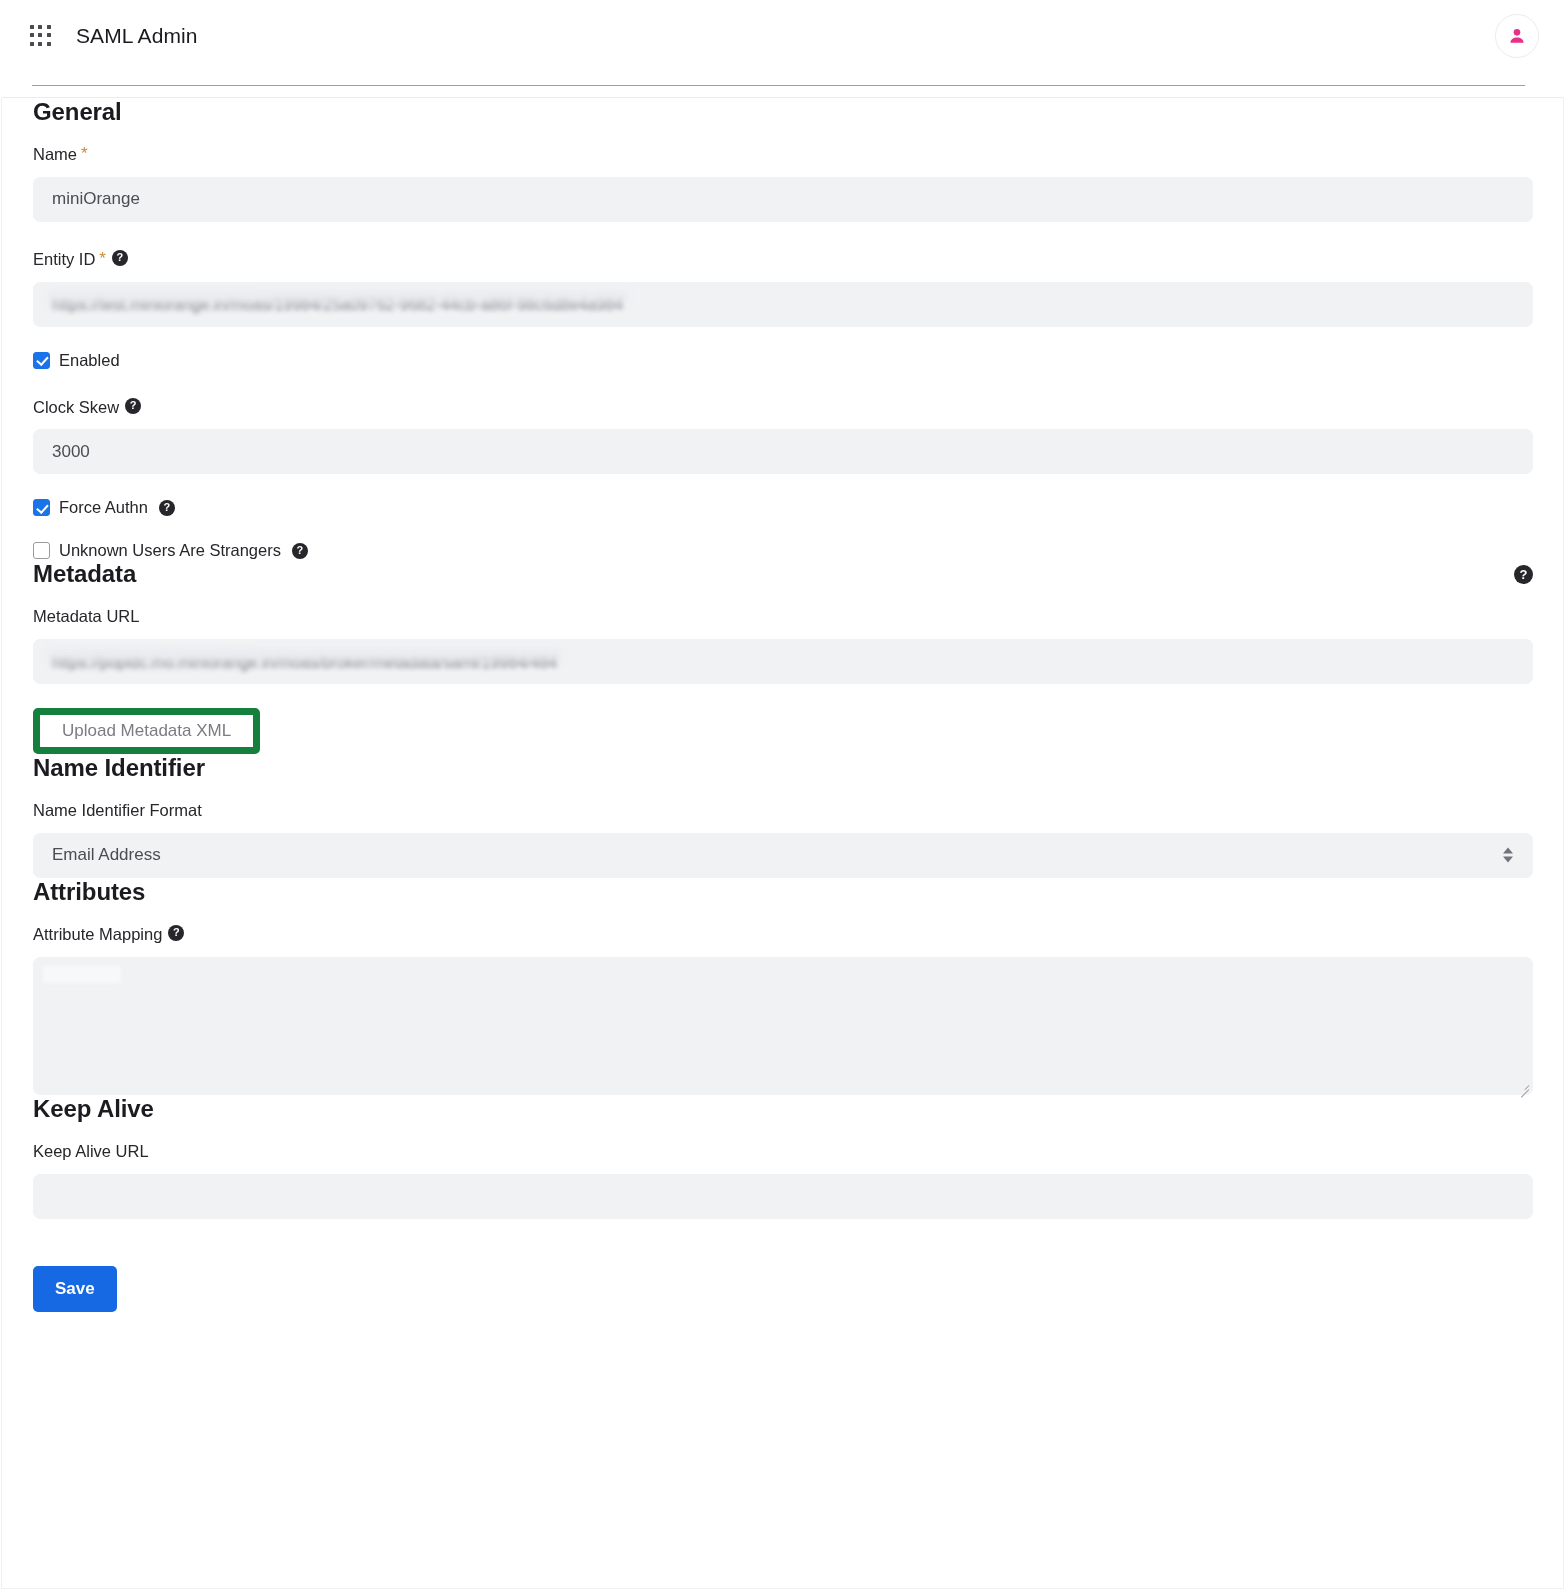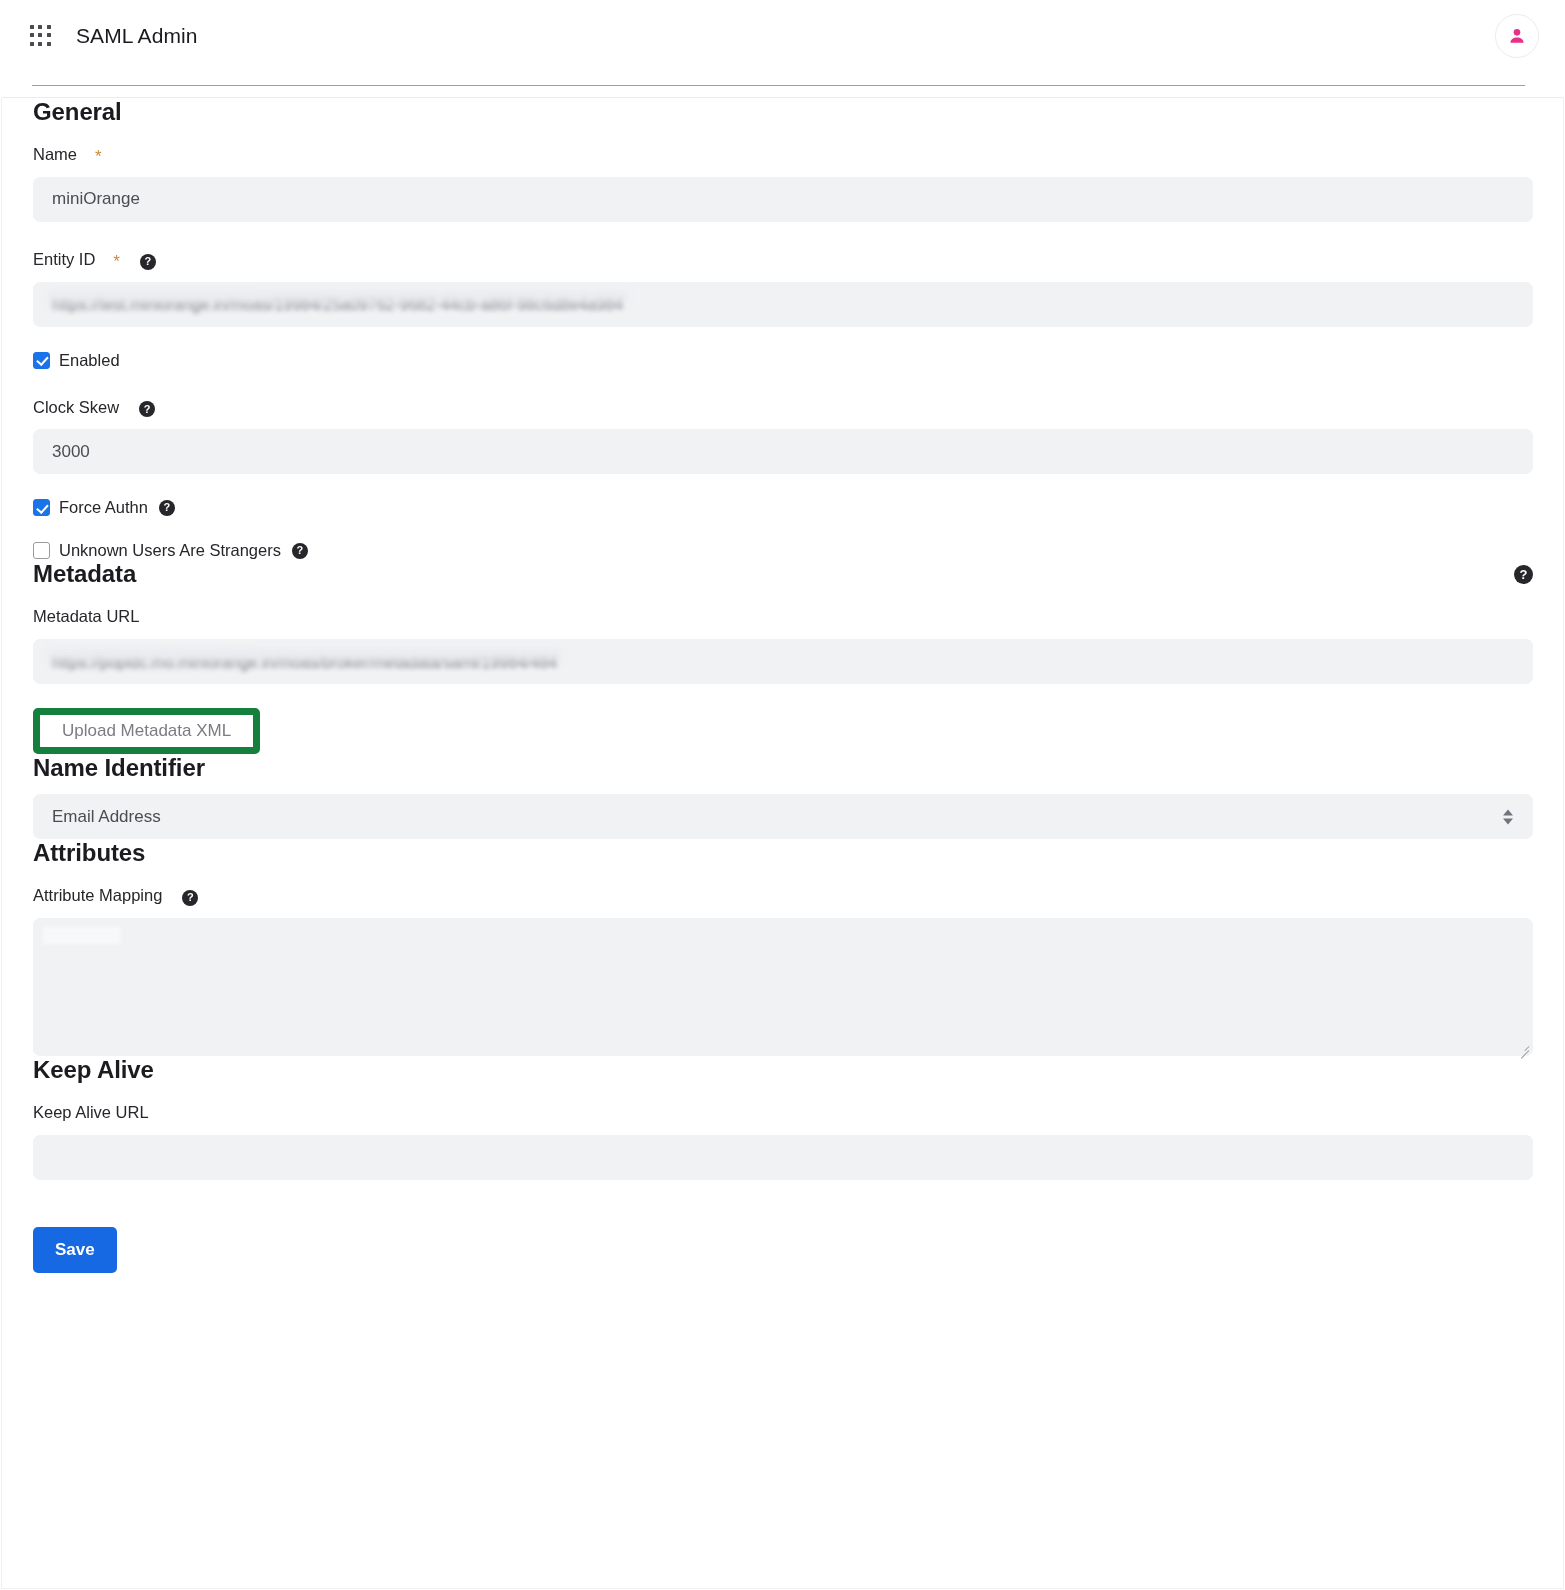--- a/index.html
+++ b/index.html
@@ -104,22 +104,22 @@
   .sec-metadata  { padding-top: 36px; justify-content: space-between; }
   .sec-nameid    { padding-top: 33px; }
   .sec-attrs     { padding-top: 35px; }
   .sec-keepalive { padding-top: 36px; }
 
   .field-label {
     font-size: 16.5px;
     color: #26262b;
     margin: 0;
     display: flex;
-    align-items: flex-end;
-    gap: 18px;
+    align-items: flex-start;
+    gap: 4px;
     line-height: 1.2;
   }
   .req { color: #c98b3a; font-size: 17px; line-height: 1; }
 
   .help {
     display: inline-flex;
     align-items: center;
     justify-content: center;
     width: 16px; height: 16px;
     border-radius: 50%;
@@ -390,20 +390,23 @@
     <div class="input gap-12 redact-wrap">
       <span class="redact">https://popidc.mo.miniorange.in/moas/broker/metadata/saml/19984/484</span>
     </div>
 
     <div class="gap-24">
       <button class="btn-outline">Upload Metadata XML</button>
     </div>
 
     <h2 class="section sec-nameid">Name Identifier</h2>
 
+    <div class="field-label gap-19">
+      <span>Name Identifier Format</span>
+    </div>
     <div class="select-wrap gap-12">
       <input class="input" type="text" readonly="" value="Email Address" style="">
       <span class="caret">
         <i class="up"></i>
         <i class="down"></i>
       </span>
     </div>
 
     <h2 class="section sec-attrs">Attributes</h2>
 

